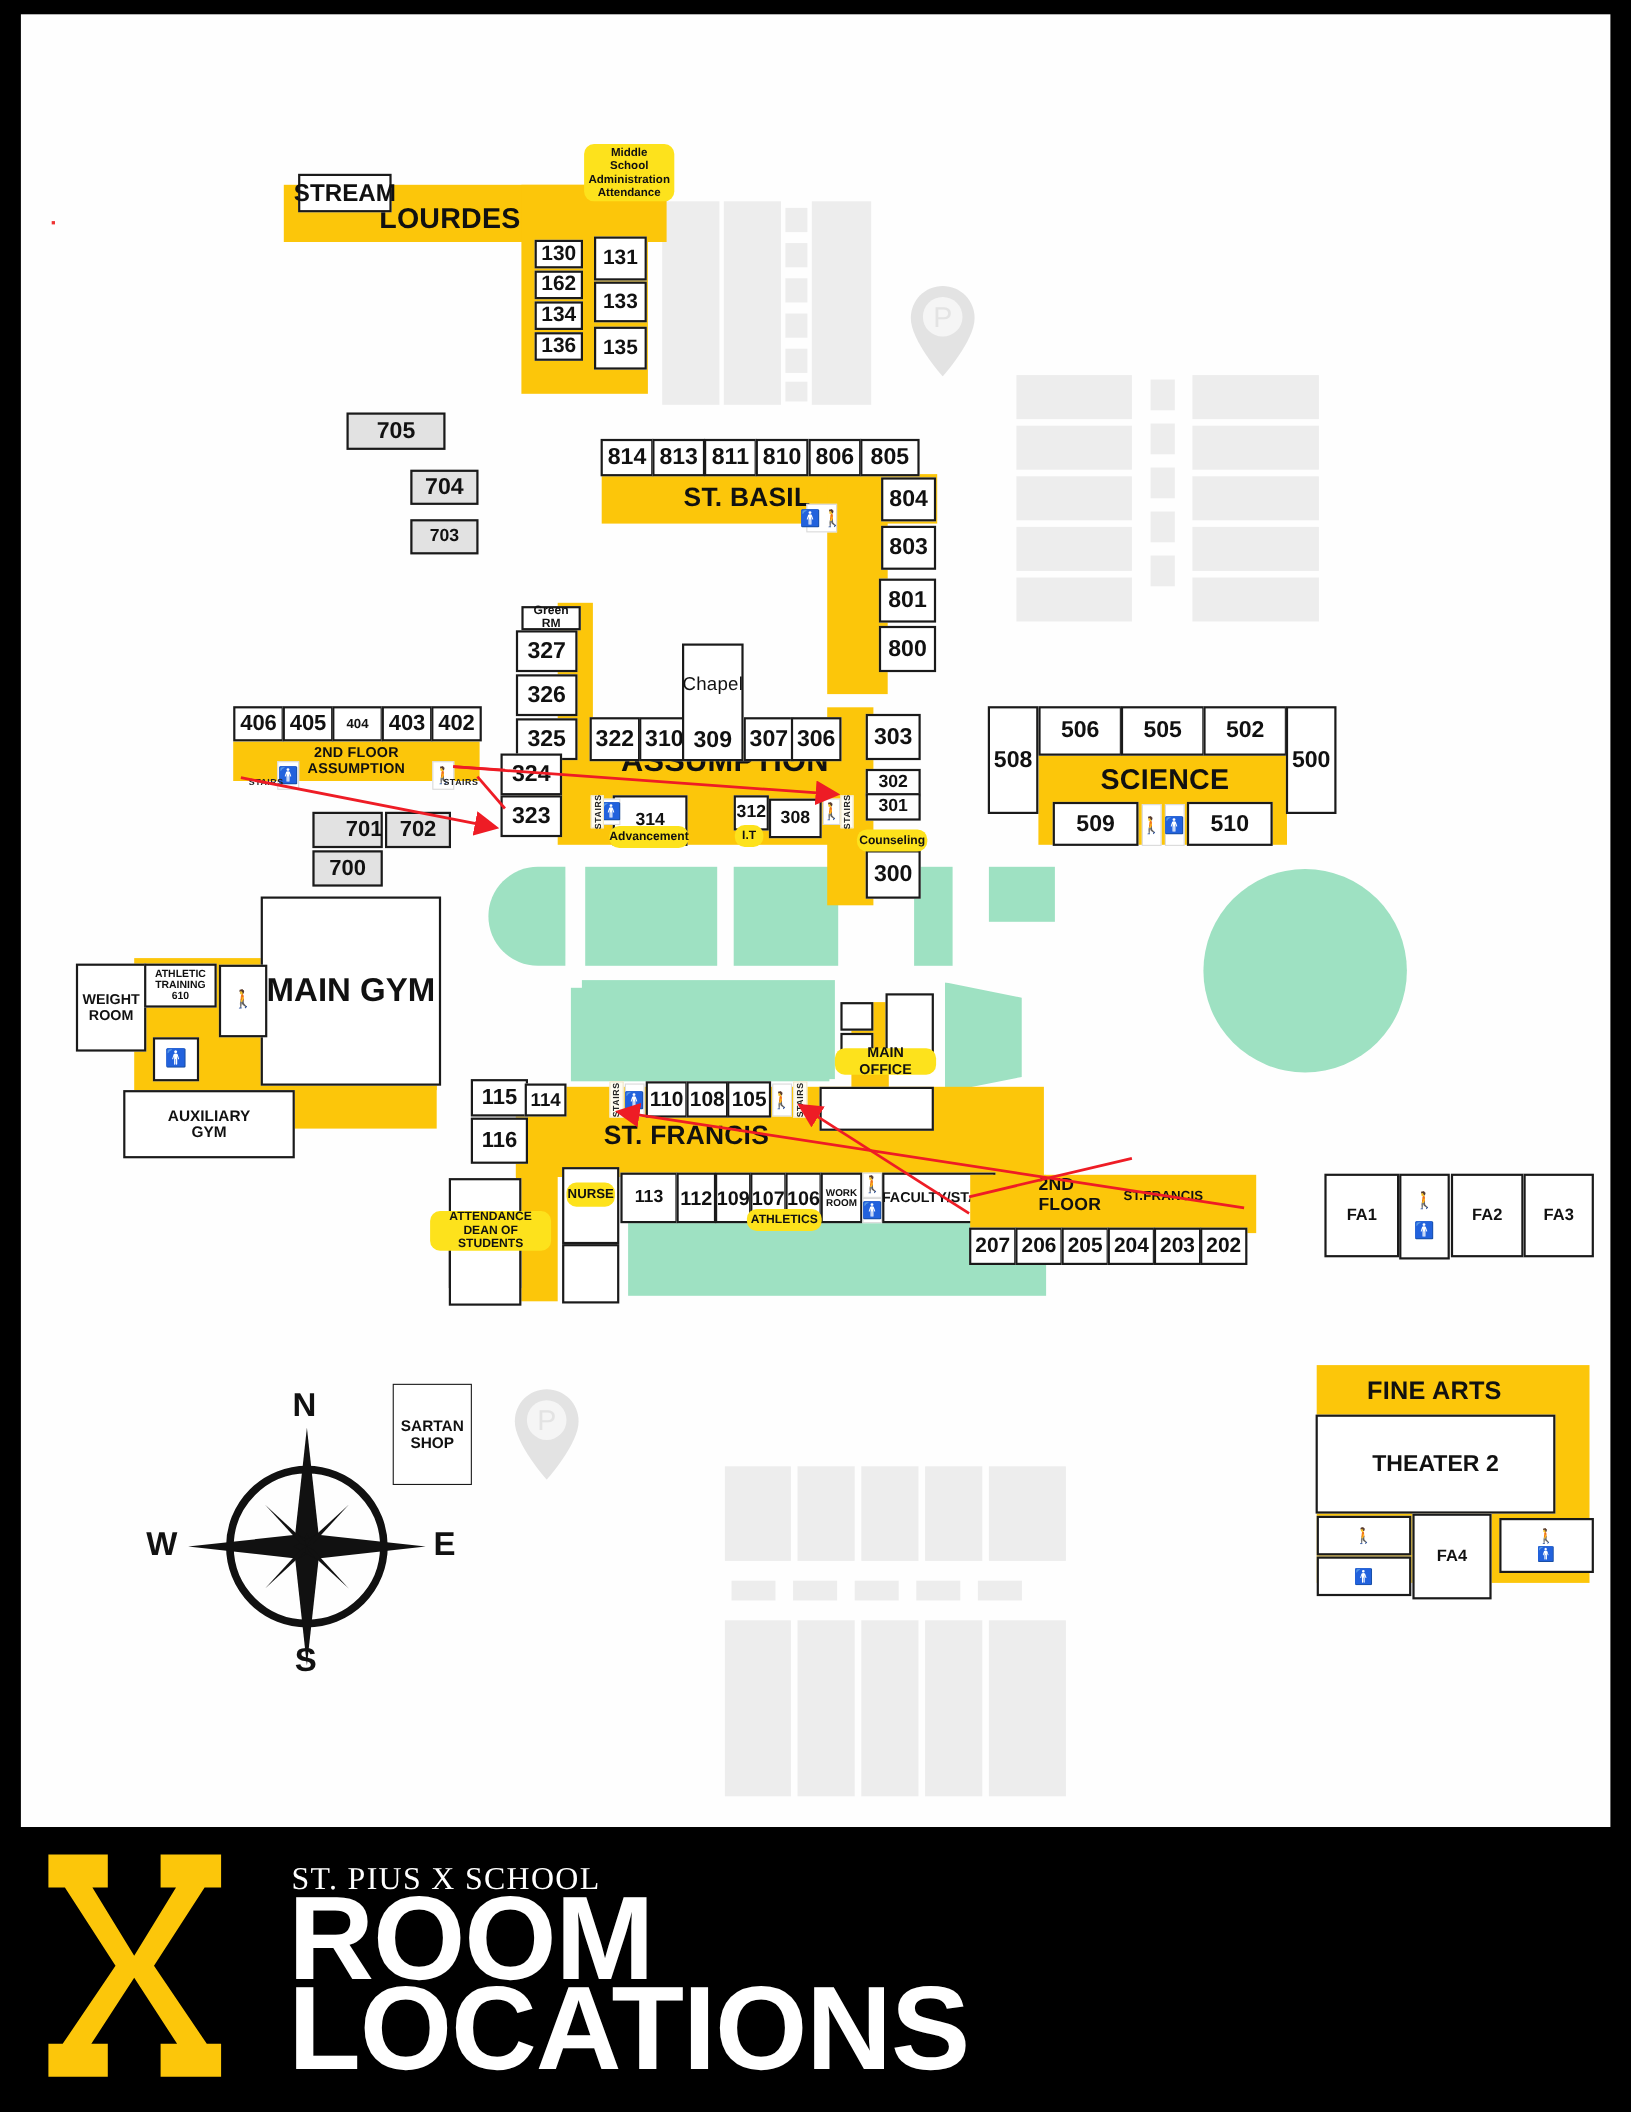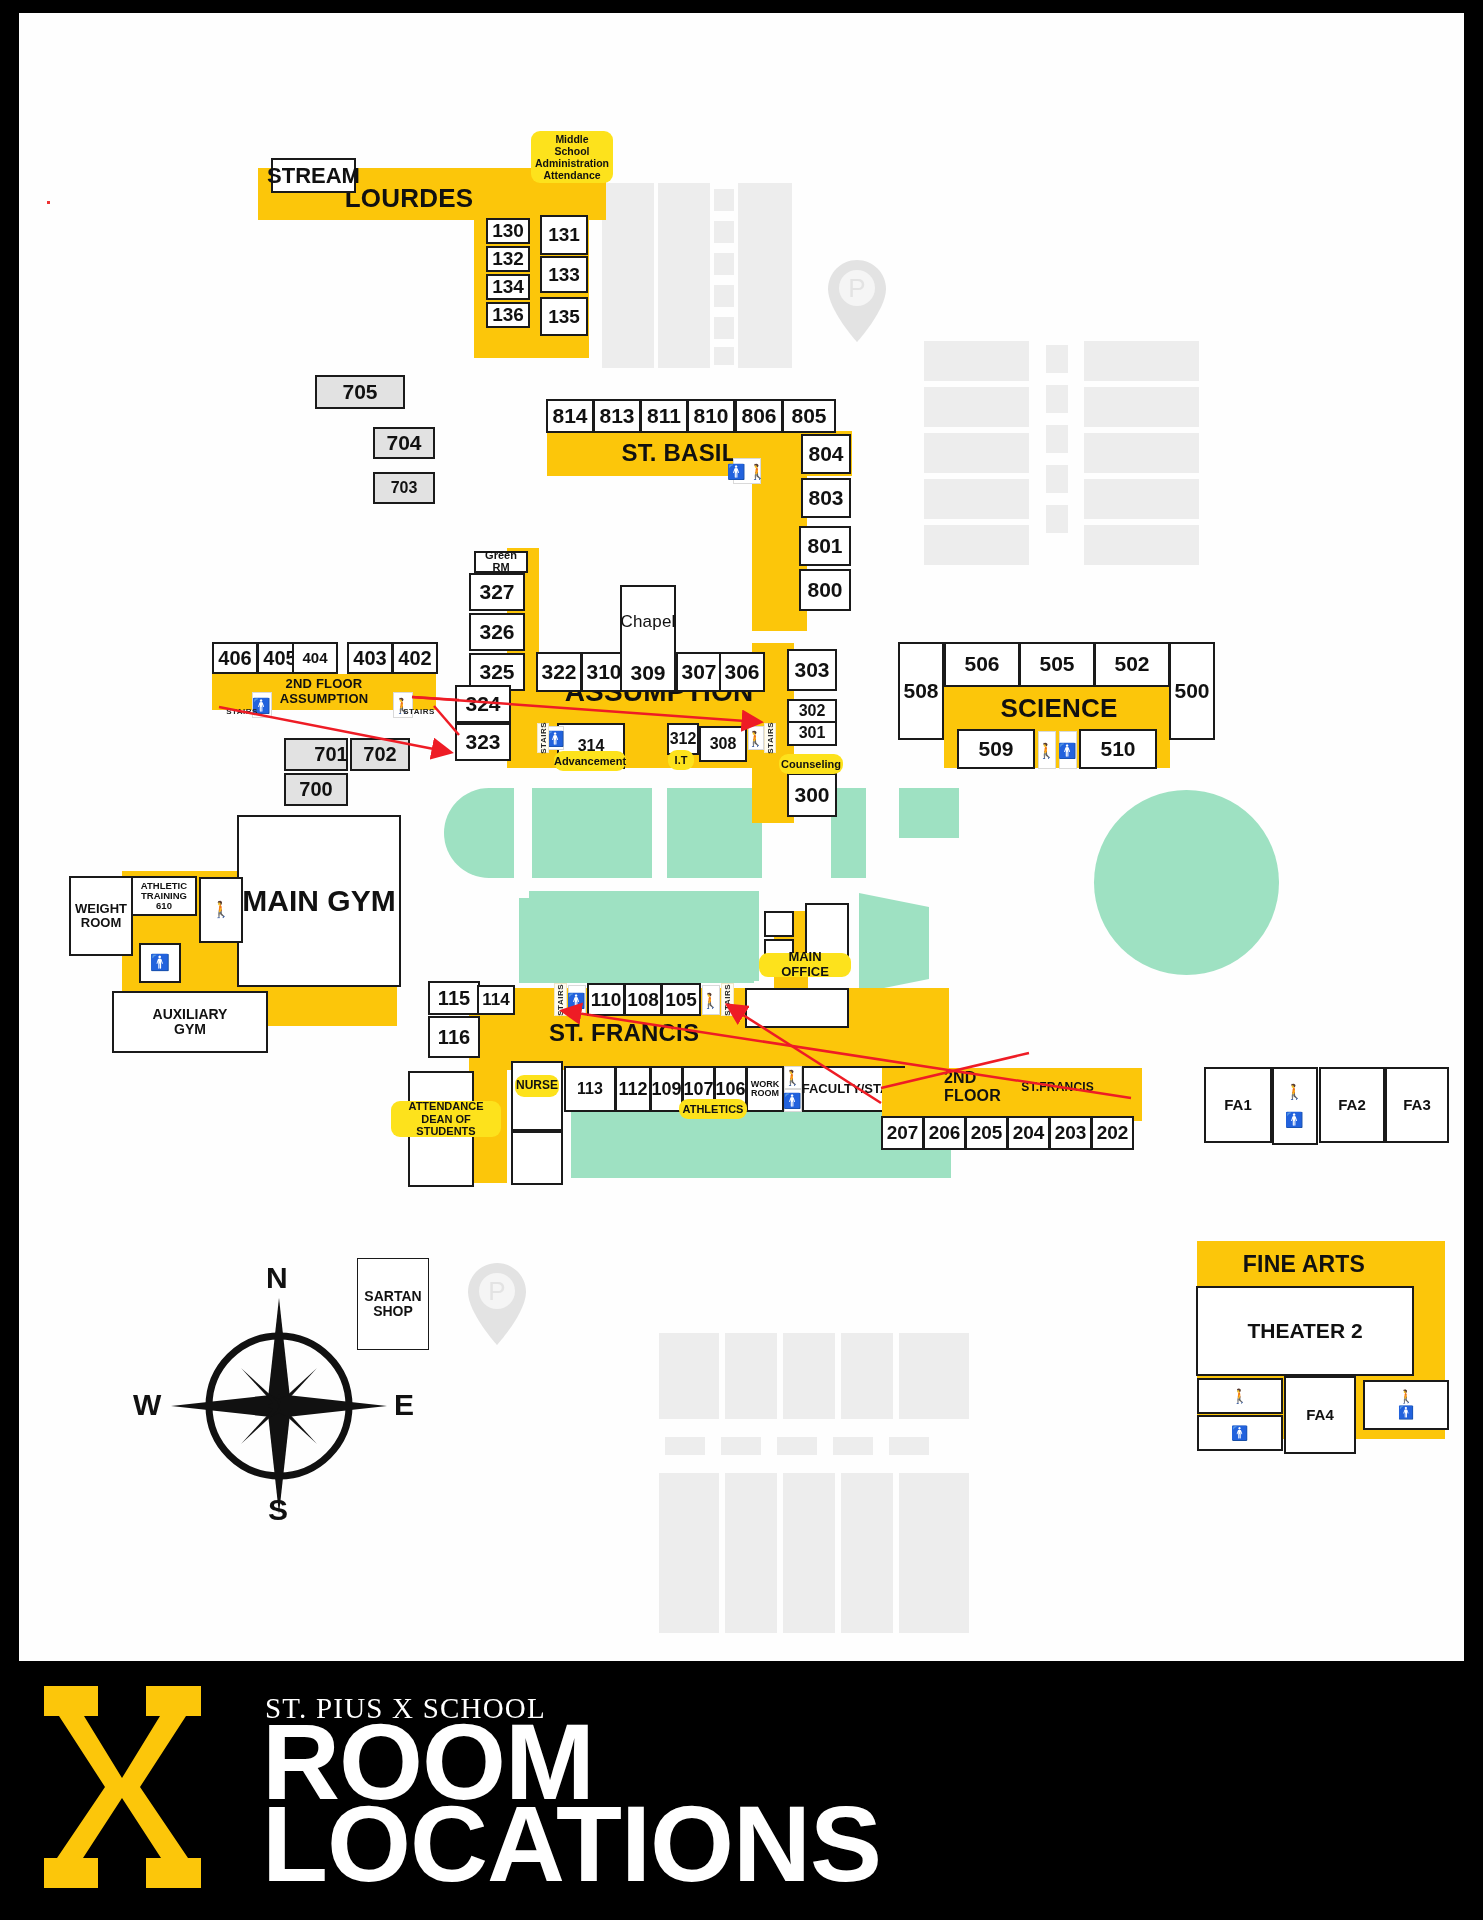--- a/index.html
+++ b/index.html
@@ -171,21 +171,21 @@
   <div class="bld yellow" style="left:239px;top:155px;width:348px;height:52px;"></div>
   <div class="bld yellow" style="left:455px;top:155px;width:115px;height:190px;"></div>
   <div class="corridor-label" style="left:300px;top:170px;width:180px;height:30px;font-size:26px;">LOURDES</div>
   <div class="room" style="left:252px;top:145px;width:85px;height:35px;font-size:22px;">STREAM</div>
   <div class="pill" style="left:512px;top:118px;width:82px;height:52px;font-size:10.5px;">
     <span>Middle School</span>
     <span>Administration</span>
     <span>Attendance</span>
   </div>
   <div class="room" style="left:467px;top:205px;width:44px;height:26px;font-size:19px;">130</div>
-  <div class="room" style="left:467px;top:233px;width:44px;height:26px;font-size:19px;">132</div>
+  <div class="room" style="left:467px;top:233px;width:44px;height:26px;font-size:19px;">162</div>
   <div class="room" style="left:467px;top:261px;width:44px;height:26px;font-size:19px;">134</div>
   <div class="room" style="left:467px;top:289px;width:44px;height:26px;font-size:19px;">136</div>
   <div class="room" style="left:521px;top:202px;width:48px;height:40px;font-size:19px;">131</div>
   <div class="room" style="left:521px;top:243px;width:48px;height:37px;font-size:19px;">133</div>
   <div class="room" style="left:521px;top:284px;width:48px;height:39px;font-size:19px;">135</div>
 
   <div class="room gray" style="left:296px;top:362px;width:90px;height:34px;font-size:21px;">705</div>
   <div class="room gray" style="left:354px;top:414px;width:62px;height:32px;font-size:21px;">704</div>
   <div class="room gray" style="left:354px;top:459px;width:62px;height:32px;font-size:16px;">703</div>
 
@@ -207,21 +207,21 @@
     <span class="m">🚶</span>
   </div>
 
   <div class="bld yellow" style="left:193px;top:661px;width:224px;height:36px;"></div>
   <div class="corridor-label" style="left:240px;top:662px;width:130px;height:34px;flex-direction:column;font-size:13px;line-height:1.15;">
     <span>2ND FLOOR</span>
     <span>ASSUMPTION</span>
   </div>
   <div class="room" style="left:193px;top:629px;width:46px;height:32px;font-size:20px;">406</div>
   <div class="room" style="left:238px;top:629px;width:46px;height:32px;font-size:20px;">405</div>
-  <div class="room" style="left:273px;top:629px;width:46px;height:32px;font-size:15px;">404</div>
+  <div class="room" style="left:283px;top:629px;width:46px;height:32px;font-size:12px;">404</div>
   <div class="room" style="left:328px;top:629px;width:46px;height:32px;font-size:20px;">403</div>
   <div class="room" style="left:373px;top:629px;width:46px;height:32px;font-size:20px;">402</div>
   <div class="wc" style="left:233px;top:679px;width:20px;height:26px;">
     <span class="f">🚹</span>
   </div>
   <div class="wc" style="left:374px;top:679px;width:20px;height:26px;">
     <span class="m">🚶</span>
   </div>
   <div class="stairs h" style="left:205px;top:691px;width:36px;height:14px;border:none;background:none;">
     <b>STAIRS</b>

